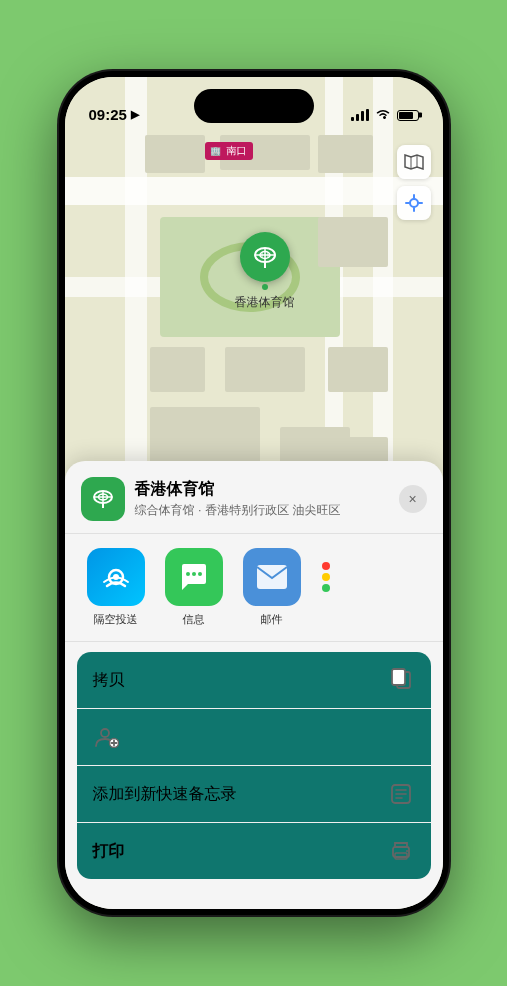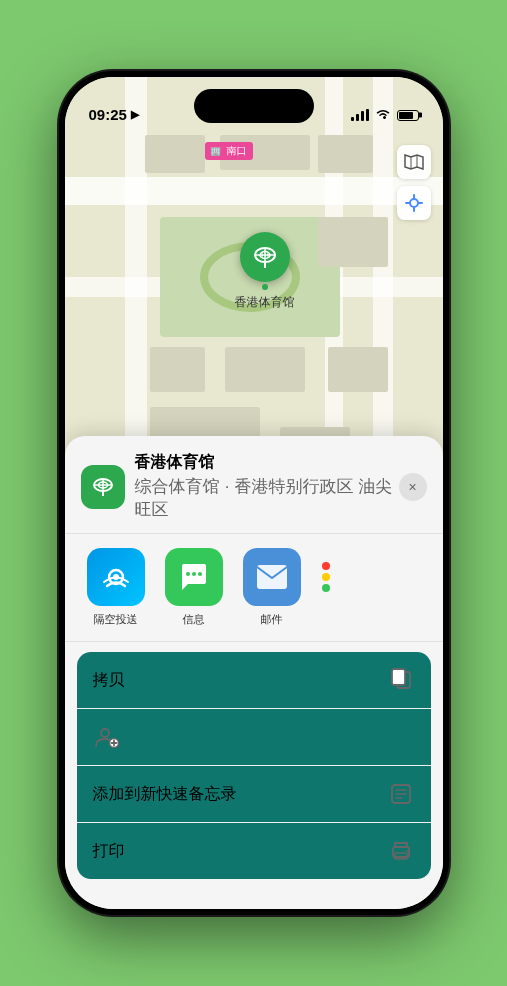--- a/index.html
+++ b/index.html
@@ -135,21 +135,21 @@
       width: 180px;
       height: 120px;
       background: #c8dab0;
       border-radius: 4px;
     }
     
     .map-label {
       position: absolute;
       top: 65px;
       left: 140px;
-      background: #ec4899;
+      background: #be185d;
       color: white;
       font-size: 10px;
       padding: 2px 6px;
       border-radius: 3px;
       white-space: nowrap;
     }
     
     .map-controls {
       position: absolute;
       top: 68px;
@@ -235,21 +235,21 @@
     }
     .venue-info {
       flex: 1;
     }
     .venue-name {
       font-size: 16px;
       font-weight: 600;
       color: #000;
     }
     .venue-subtitle {
-      font-size: 17px;
+      font-size: 12px;
       color: #666;
       margin-top: 2px;
     }
     .close-btn {
       width: 28px;
       height: 28px;
       background: #e0e0e0;
       border-radius: 50%;
       display: flex;
       align-items: center;
@@ -340,20 +340,21 @@
     }
     .action-item {
       display: flex;
       align-items: center;
       justify-content: space-between;
       padding: 14px 16px;
       border-bottom: 1px solid #f0f0f0;
     }
     .action-item:last-child {
       border-bottom: none;
+      font-weight: bold;
     }
     .action-label {
       font-size: 16px;
       color: #000;
     }
     .action-icon-wrap {
       width: 28px;
       height: 28px;
       display: flex;
       align-items: center;

